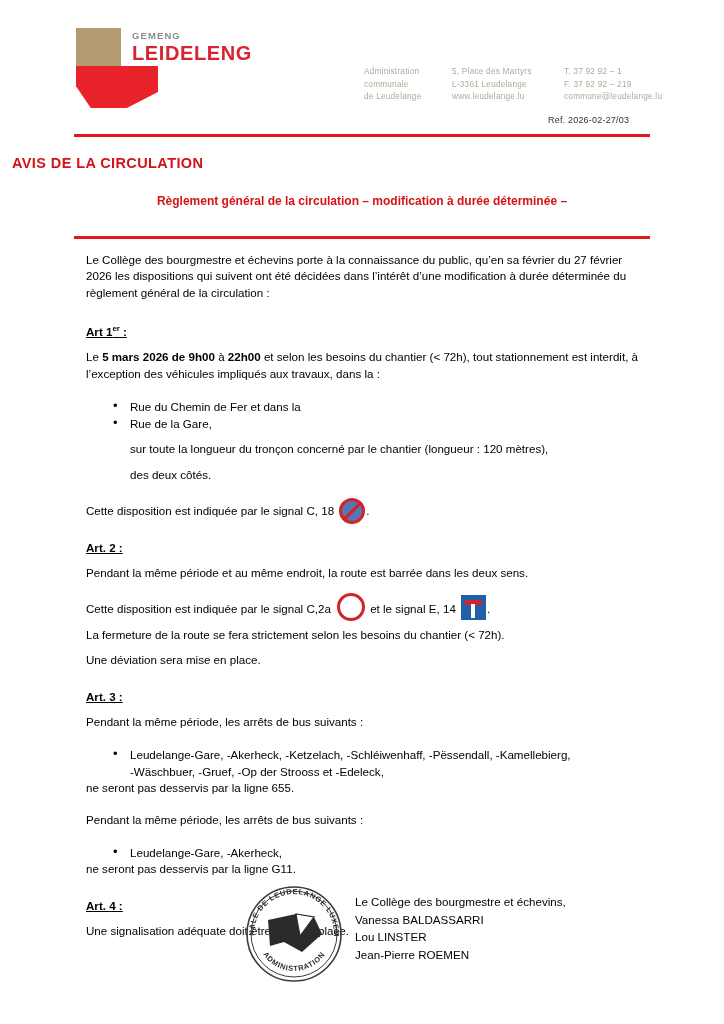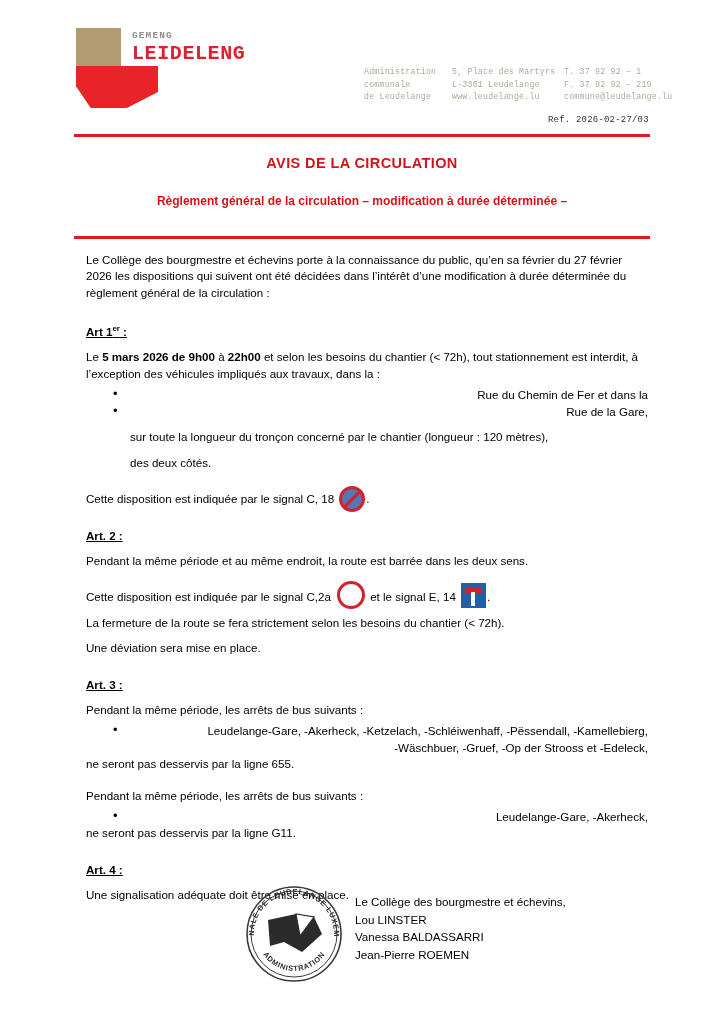--- a/index.html
+++ b/index.html
@@ -21,21 +21,20 @@
     inset: 0;
     background: #ffffff;
   }
 
   
   .header {
     position: absolute;
     left: 0; top: 0;
     width: 592px;
     height: 132px;
-    font-family: Liberation Mono, monospace;
   }
   .logo {
     position: absolute;
     left: 76px;
     top: 28px;
     width: 150px;
     height: 74px;
   }
   .logo-tan {
     position: absolute;
@@ -102,23 +101,23 @@
     width: 576px;
     height: 3px;
     background: #e2181f;
   }
   .rule-top { top: 134px; }
   .rule-mid { top: 236px; }
 
   
   .title-main {
     position: absolute;
-    left: 0; right: 0;
+    left: 12px; right: 0;
     top: 155px;
-    text-align: center;
+    text-align: left;
     font-size: 14.5px;
     font-weight: bold;
     color: #d51317;
     letter-spacing: 0.4px;
   }
   .title-sub {
     position: absolute;
     left: 62px;
     width: 600px;
     top: 188px;
@@ -144,24 +143,23 @@
   .gap-lg { height: 20px; }
   .art {
     font-weight: bold;
     text-decoration: underline;
     display: inline-block;
   }
   .b { font-weight: bold; }
   sup { font-size: 0.68em; vertical-align: super; }
 
   ul.bullets {
-    margin: 4px 0 0 0;
+    margin: 16px 0 0 0;
     padding-left: 44px;
     list-style: none;
-    text-align: right;
   }
   ul.bullets li {
     position: relative;
     line-height: 17px;
   }
   ul.bullets li::before {
     content: "\2022";
     position: absolute;
     left: -17px;
     top: -1px;
@@ -400,18 +398,18 @@
       </text>
       <g fill="#2b2b2b">
         <polygon points="28,40 56,34 60,56 74,37 82,54 62,72 44,62 30,66"></polygon>
       </g>
       <polygon points="56,34 60,56 74,37" fill="#ffffff" stroke="#2b2b2b" stroke-width="1.2"></polygon>
     </svg>
   </div>
 
   <div class="sigblock">
     <div>Le Collège des bourgmestre et échevins,</div>
+    <div>Vanessa BALDASSARRI</div>
     <div>Lou LINSTER</div>
-    <div>Vanessa BALDASSARRI</div>
     <div>Jean-Pierre ROEMEN</div>
   </div>
 
 </div>
 
 </body></html>

